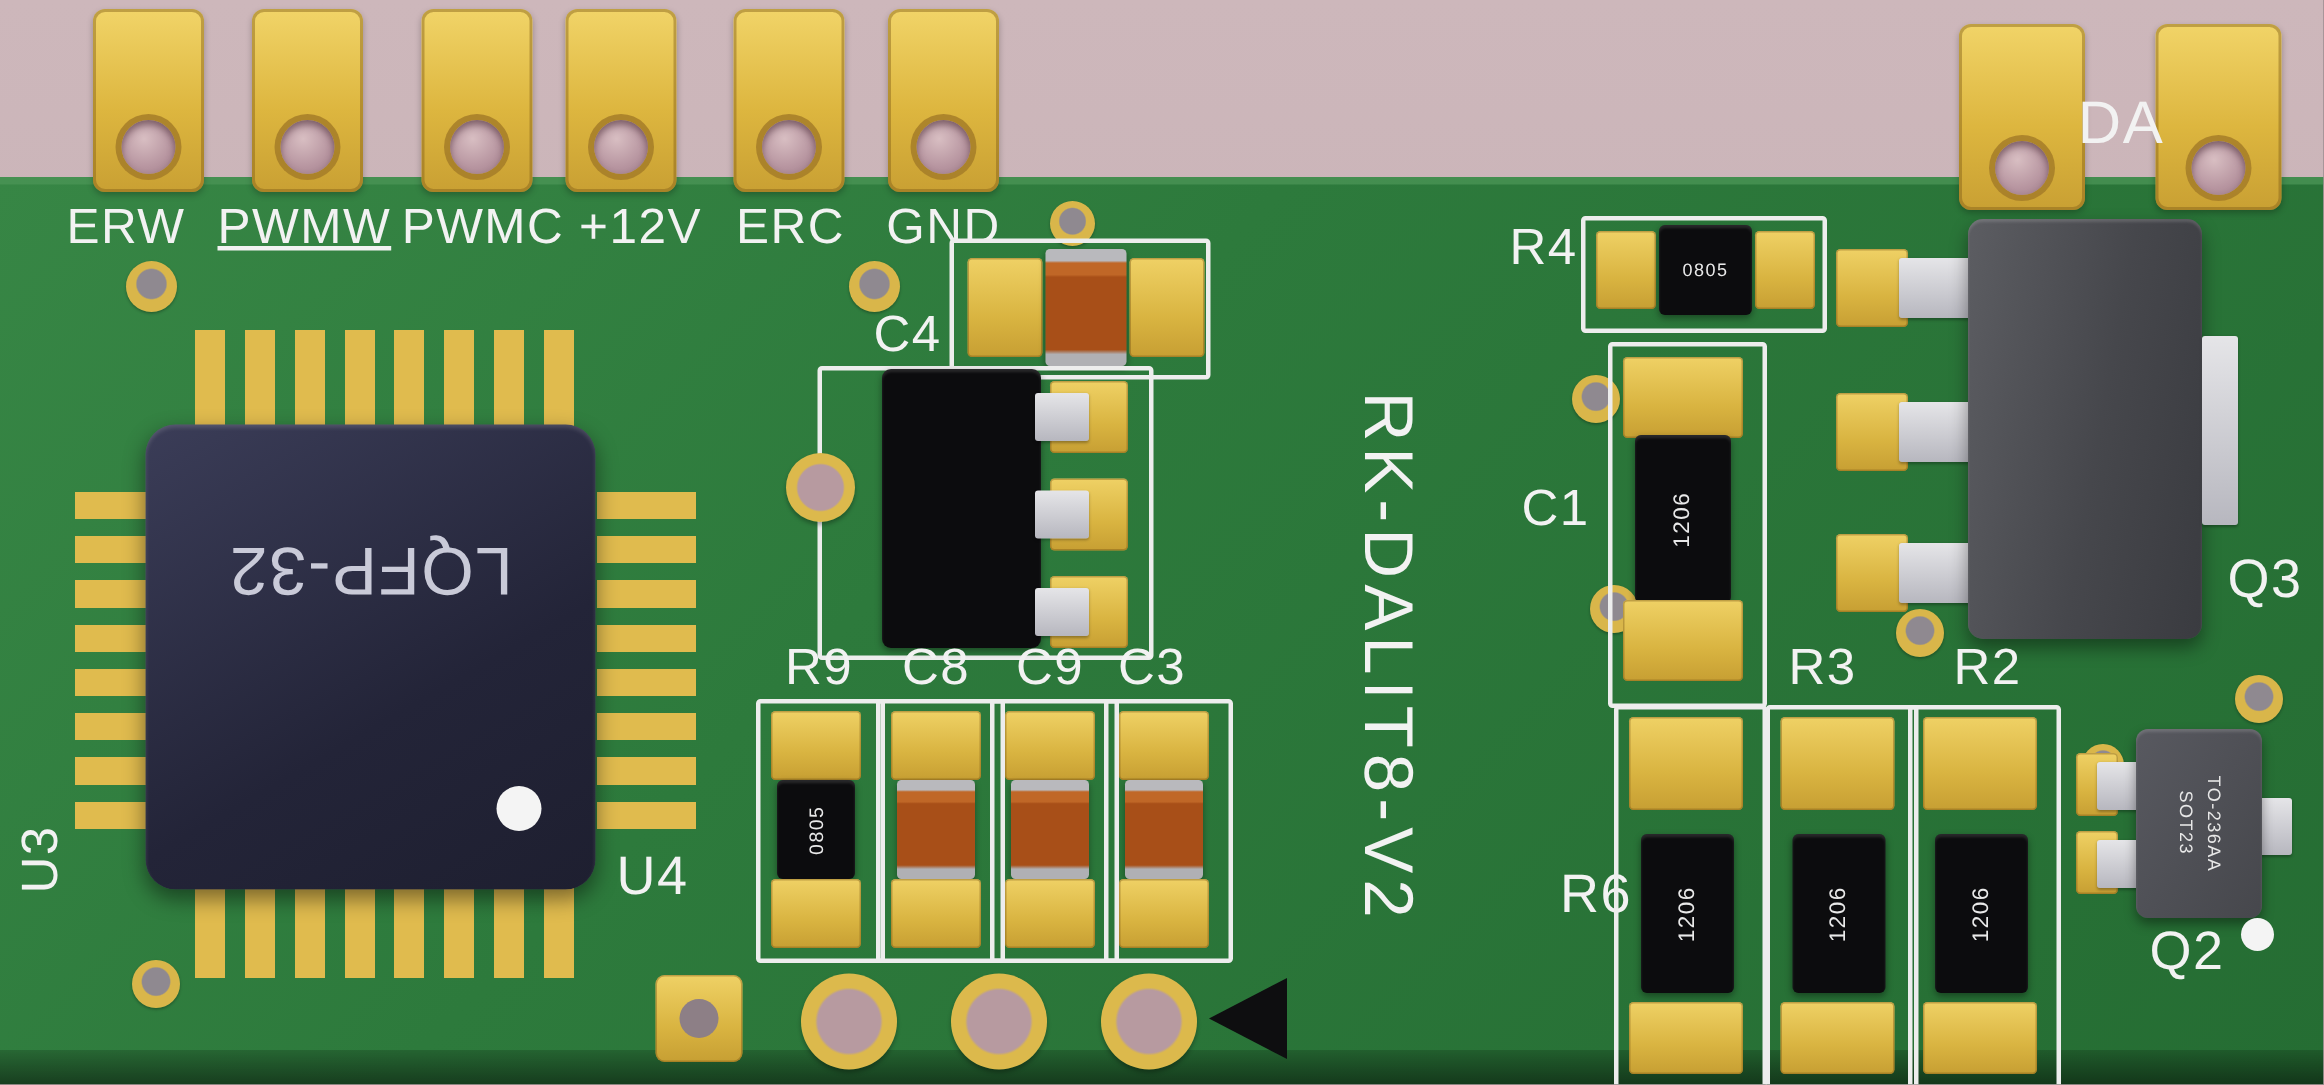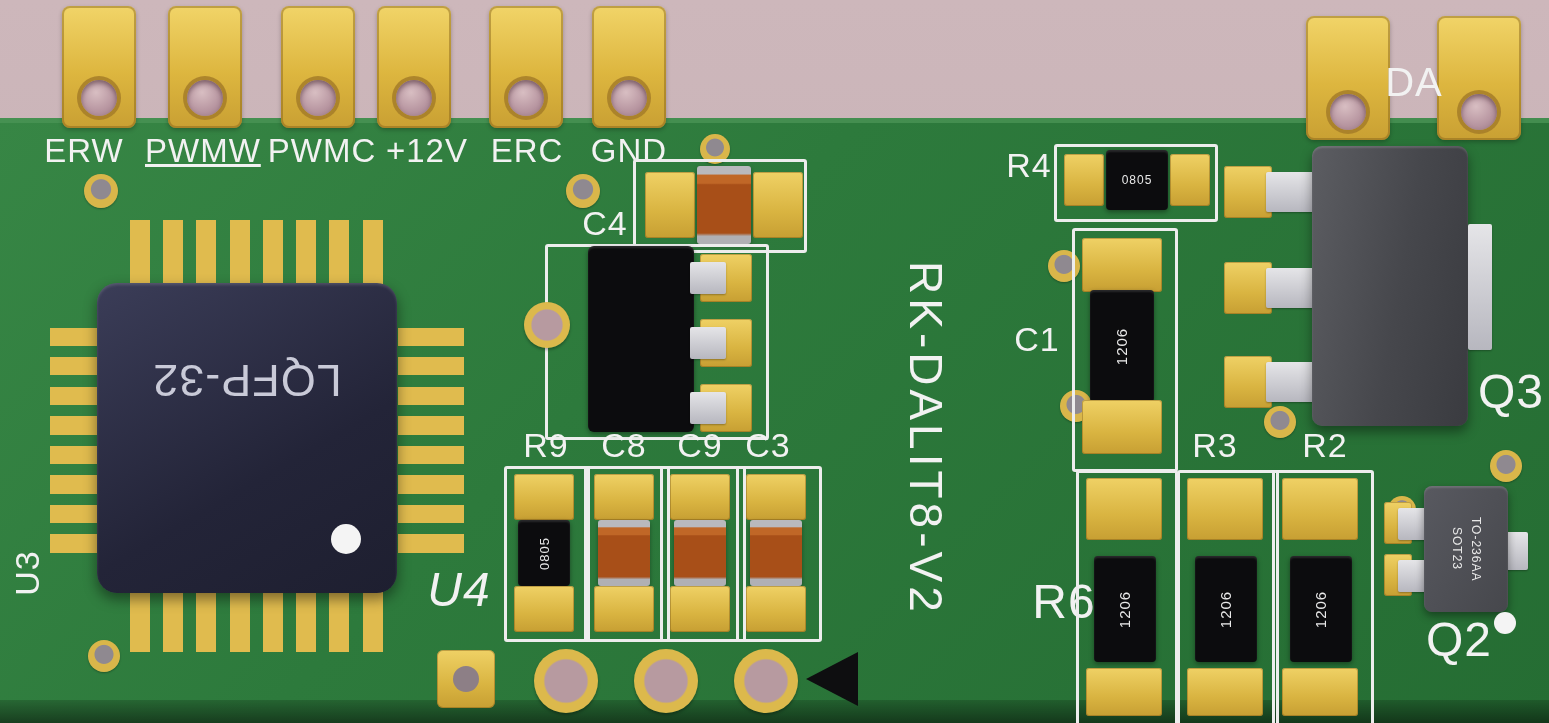--- a/index.html
+++ b/index.html
@@ -6,21 +6,21 @@
   .scene{position:relative;width:1549px;height:723px;overflow:hidden;
          background:linear-gradient(180deg,#cdb7bb 0%,#c4adb2 100%);
          font-family:"Liberation Sans",sans-serif;}
   .board{position:absolute;left:0;top:118px;width:1549px;height:605px;
          background:linear-gradient(135deg,#378645 0%,#2d7a3c 40%,#256d33 100%);}
   .board-top-edge{position:absolute;left:0;top:118px;width:1549px;height:5px;background:#4a9355;opacity:.8;}
   .board-bottom-edge{position:absolute;left:0;top:700px;width:1549px;height:23px;
          background:linear-gradient(180deg,rgba(0,0,0,.18),rgba(0,0,0,.5));}
   .label{position:absolute;color:#f2f2f2;white-space:nowrap;letter-spacing:1px;
          text-align:center;line-height:1;}
-  .lbl34{font-size:34px;} .lbl36{font-size:48px;} .lbl40{font-size:40px;font-weight:bold;}
+  .lbl34{font-size:34px;} .lbl36{font-size:36px;} .lbl40{font-size:40px;font-weight:bold;}
   .conn-label{font-size:33px;}
   .pad-big{position:absolute;width:74px;height:122px;border-radius:8px;
          background:linear-gradient(180deg,#f1d468 0%,#ddb63f 55%,#c9a033 100%);
          box-shadow:inset 0 0 0 2px rgba(130,95,25,.45), 0 2px 4px rgba(0,0,0,.25);}
   .pad-big .hole{position:absolute;left:50%;top:74px;transform:translateX(-50%);
          width:36px;height:36px;border-radius:50%;
          background:radial-gradient(circle at 42% 35%,#d8bec2,#b795a0 60%,#a17e8b);
          box-shadow:inset 0 3px 5px rgba(60,30,40,.5), 0 0 0 4px rgba(165,125,40,.85);}
   .pad{position:absolute;background:linear-gradient(180deg,#efd165,#d9b441 60%,#c79f33);
          border-radius:3px;box-shadow:inset 0 0 0 1px rgba(120,85,20,.4);}
@@ -93,21 +93,21 @@
   <div class="pin-row-h" style="left:130px;top:586px;width:266px;height:66px;"></div>
   <div class="pin-row-v" style="left:50px;top:328px;width:66px;height:236px;"></div>
   <div class="pin-row-v" style="left:398px;top:328px;width:66px;height:236px;"></div>
   <div style="position:absolute;left:97px;top:283px;width:300px;height:310px;border-radius:20px;
               background:linear-gradient(150deg,#3b3d58,#232438 60%,#1e1f30);
               box-shadow:0 6px 14px rgba(0,0,0,.45), inset 0 2px 3px rgba(255,255,255,.15);">
     <div class="label" style="left:40px;top:75px;width:220px;font-size:45px;color:#c9cad8;transform:rotate(180deg);">LQFP-32</div>
     <div style="position:absolute;left:234px;top:241px;width:30px;height:30px;border-radius:50%;background:#f4f4f4;"></div>
   </div>
   <div class="label lbl34" style="left:-8px;top:556px;width:70px;transform:rotate(-90deg);">U3</div>
-  <div class="label lbl36" style="left:424px;top:566px;width:70px;font-style:italic;">U4</div>
+  <div class="label lbl36" style="left:400px;top:566px;width:70px;">U4</div>
 
   <div class="label lbl34" style="left:570px;top:206px;width:70px;">C4</div>
   <div class="bracket" style="left:633px;top:159px;width:168px;height:88px;"></div>
   <div class="pad" style="left:645px;top:172px;width:50px;height:66px;"></div>
   <div class="capbody" style="left:697px;top:166px;width:54px;height:78px;"></div>
   <div class="pad" style="left:753px;top:172px;width:50px;height:66px;"></div>
 
   <div class="bracket" style="left:545px;top:244px;width:218px;height:190px;"></div>
   <div class="roundpad" style="left:524px;top:302px;width:46px;height:46px;"></div>
   <div class="pad" style="left:700px;top:254px;width:52px;height:48px;"></div>

